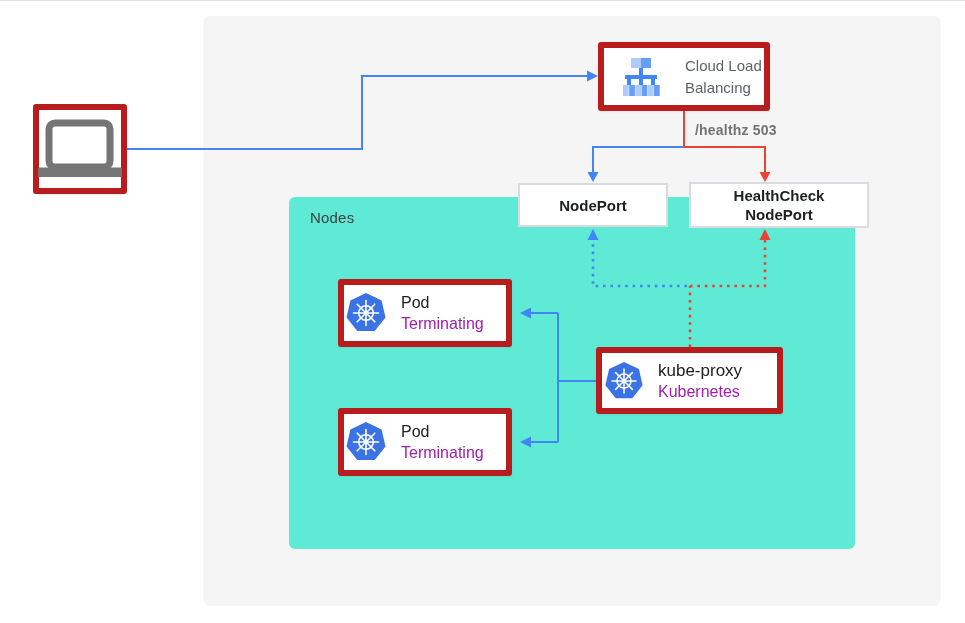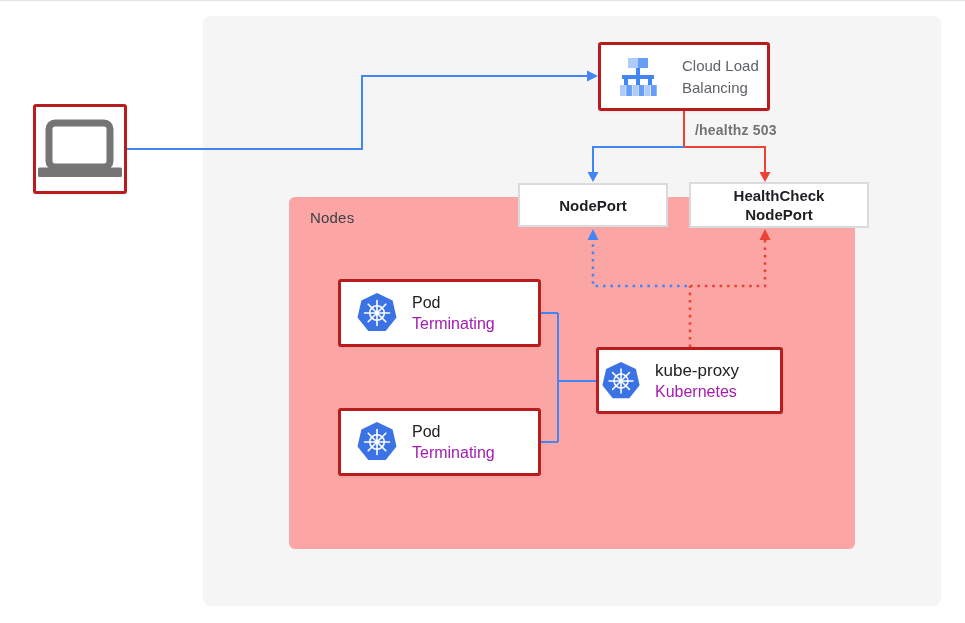--- a/index.html
+++ b/index.html
@@ -17,57 +17,57 @@
     left: 203px; top: 15px;
     width: 738px; height: 590px;
     background: #F5F5F5;
     border-radius: 8px;
     z-index: 1;
   }
   .nodes-area {
     position: absolute;
     left: 289px; top: 196px;
     width: 566px; height: 352px;
-    background: #fca5a5;
+    background: #5eead4;
     border-radius: 6px;
     z-index: 2;
   }
   .nodes-label {
     position: absolute;
     left: 21px; top: 12px;
     font-size: 15px;
     color: #3C4043;
     letter-spacing: 0.2px;
   }
   svg.wires {
     position: absolute;
     left: 0; top: 0;
     width: 965px; height: 623px;
     z-index: 5;
     pointer-events: none;
   }
   .card {
     position: absolute;
     background: #ffffff;
-    border: 3px solid #b91c1c;
+    border: 6px solid #b91c1c;
     border-radius: 3px;
     box-shadow: 0 1px 2px rgba(60,64,67,0.08);
     display: flex;
     align-items: center;
     z-index: 10;
   }
   .client-box {
     left: 33px; top: 103px;
     width: 94px; height: 90px;
     justify-content: center;
   }
   .lb-box { left: 598px; top: 41px; width: 172px; height: 69px; padding-left: 14px; }
   .lb-box .card-icon { margin-right: 21px; }
   .lb-text { font-size: 15px; line-height: 22px; color: #5F6368; }
-  .pod-box { width: 203px; height: 68px; left: 338px; padding-left: 14px; }
+  .pod-box { width: 174px; height: 68px; left: 338px; }
   .pod-box-1 { top: 278px; }
   .pod-box-2 { top: 407px; }
   .pod-box .card-icon, .kp-box .card-icon { margin-right: 13px; }
   .kp-box { left: 596px; top: 346px; width: 187px; height: 67px; padding-left: 1px; }
   .card-icon { flex: 0 0 auto; display: block; }
   .card-title { font-size: 16px; color: #212121; line-height: 21px; }
   .card-sub { font-size: 16px; color: #a21caf; line-height: 21px; }
   .kp-box .card-title { font-size: 17px; }
   .kp-box .card-sub { font-size: 16px; }
   .port-box {

